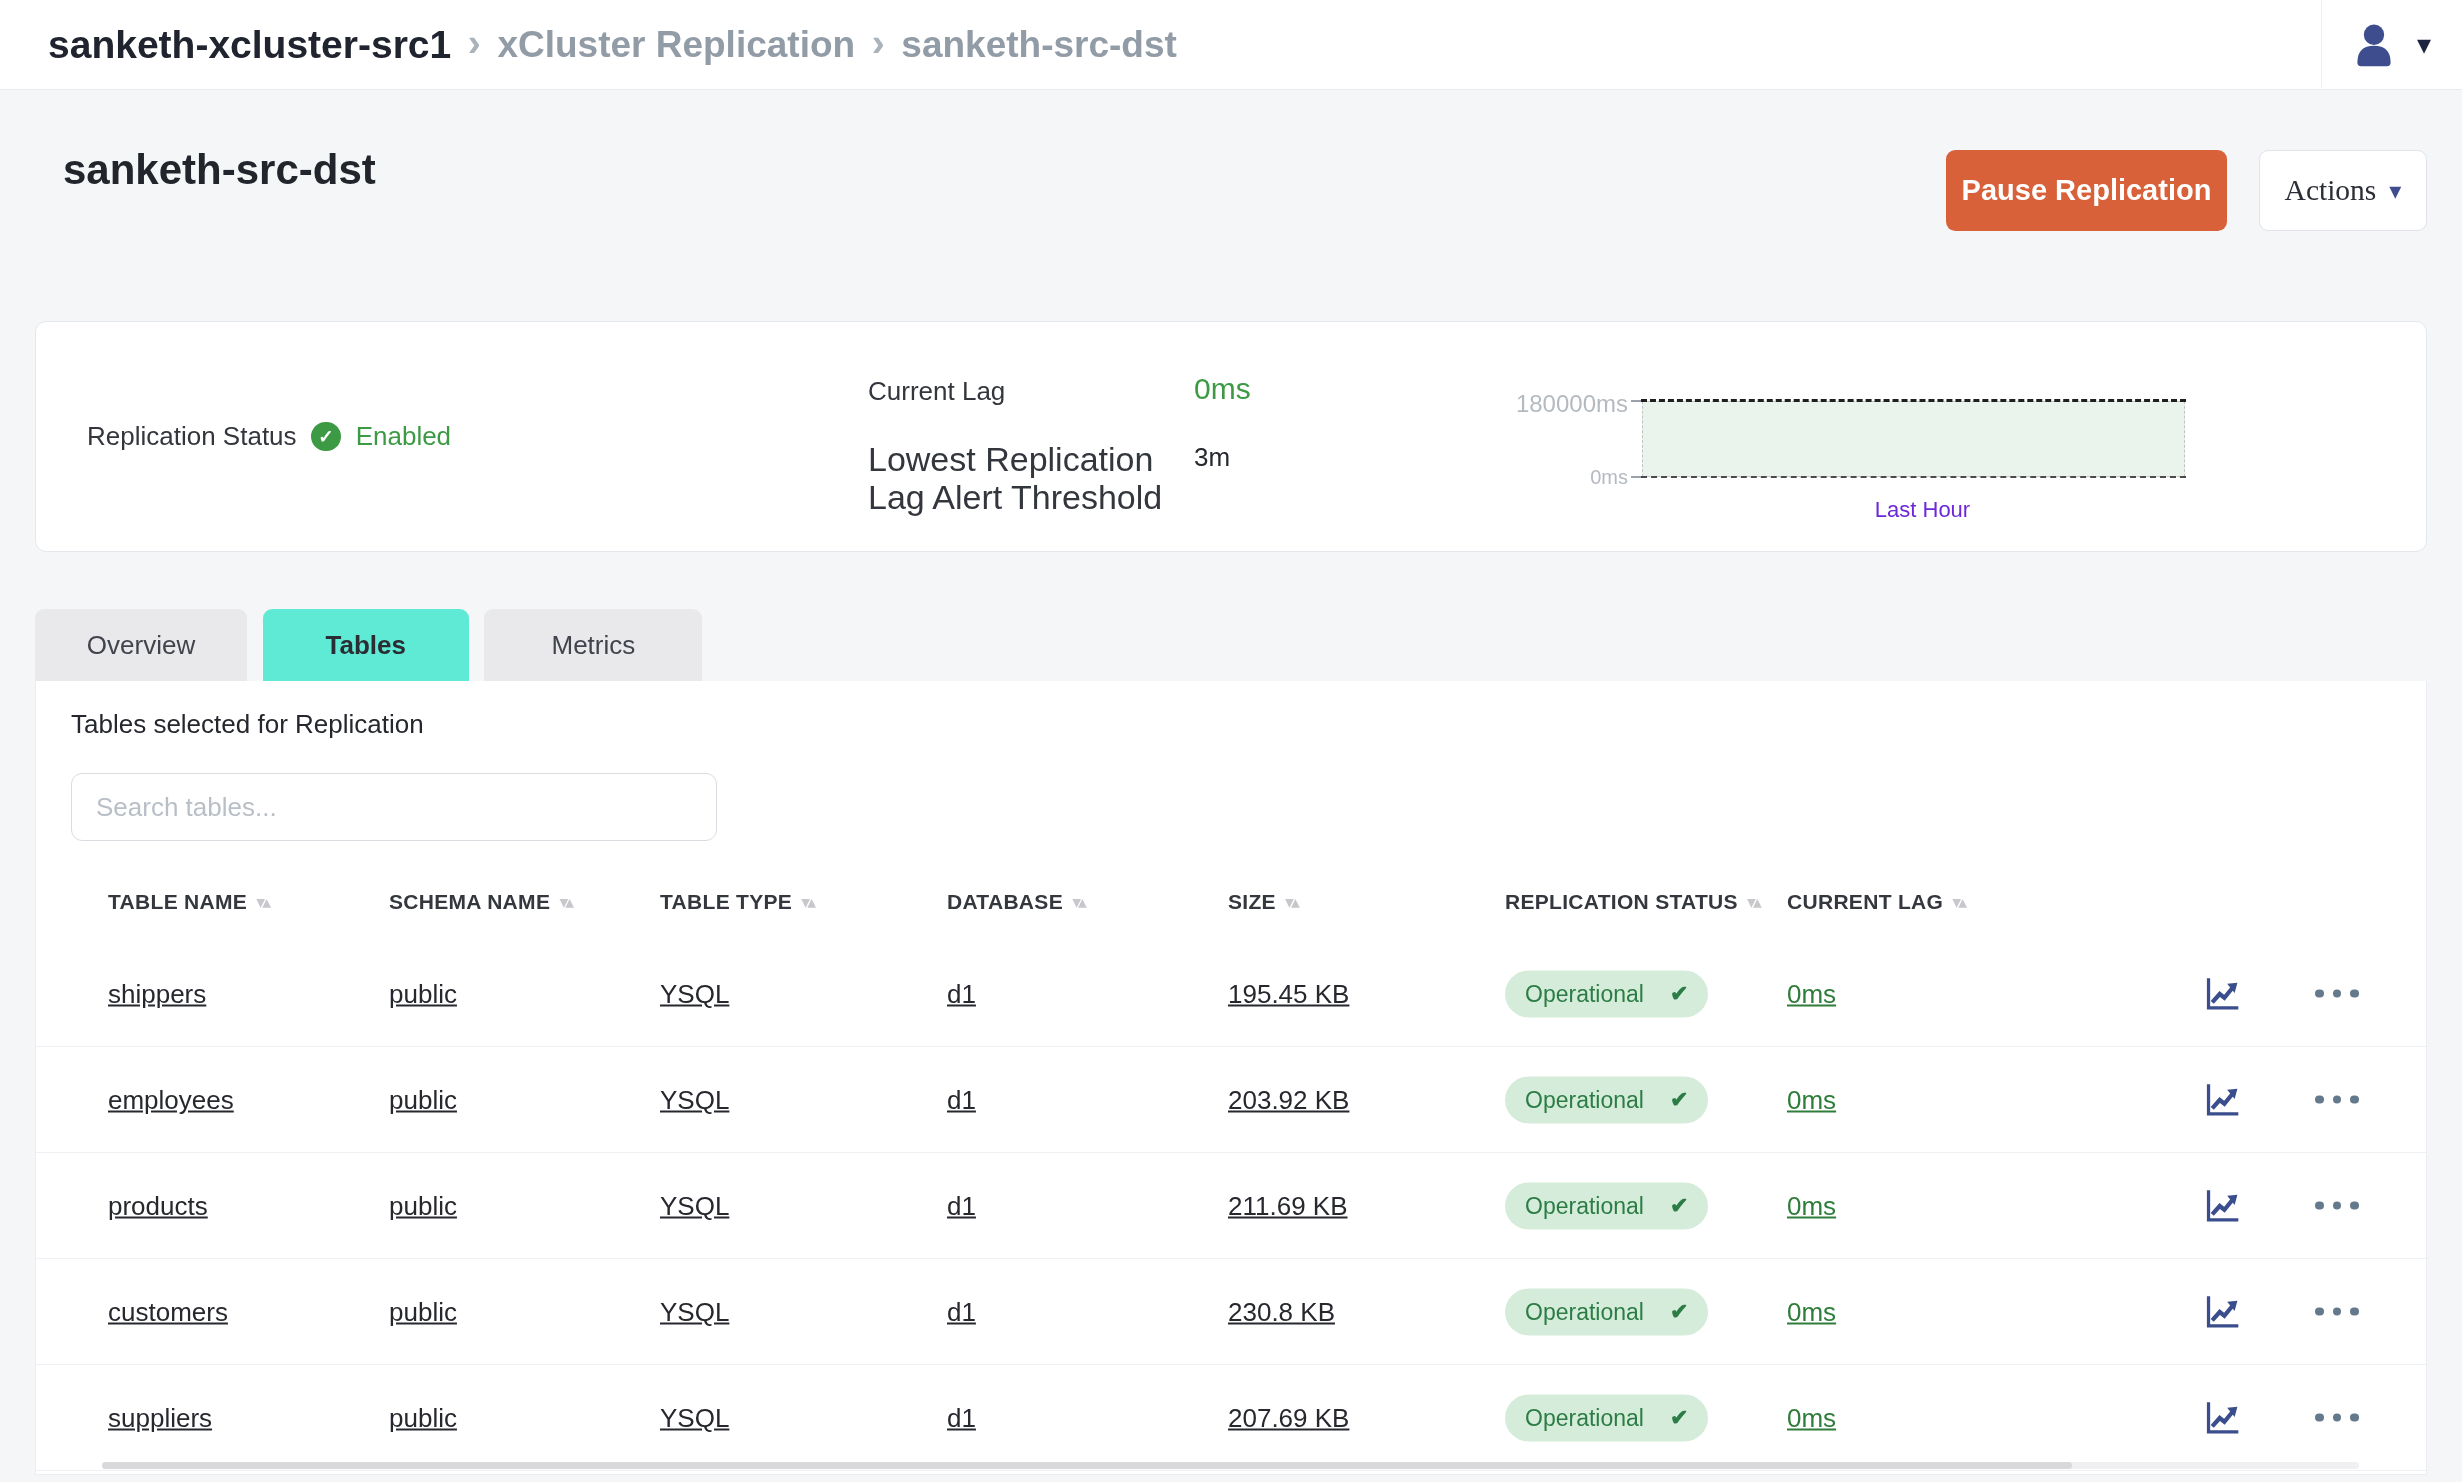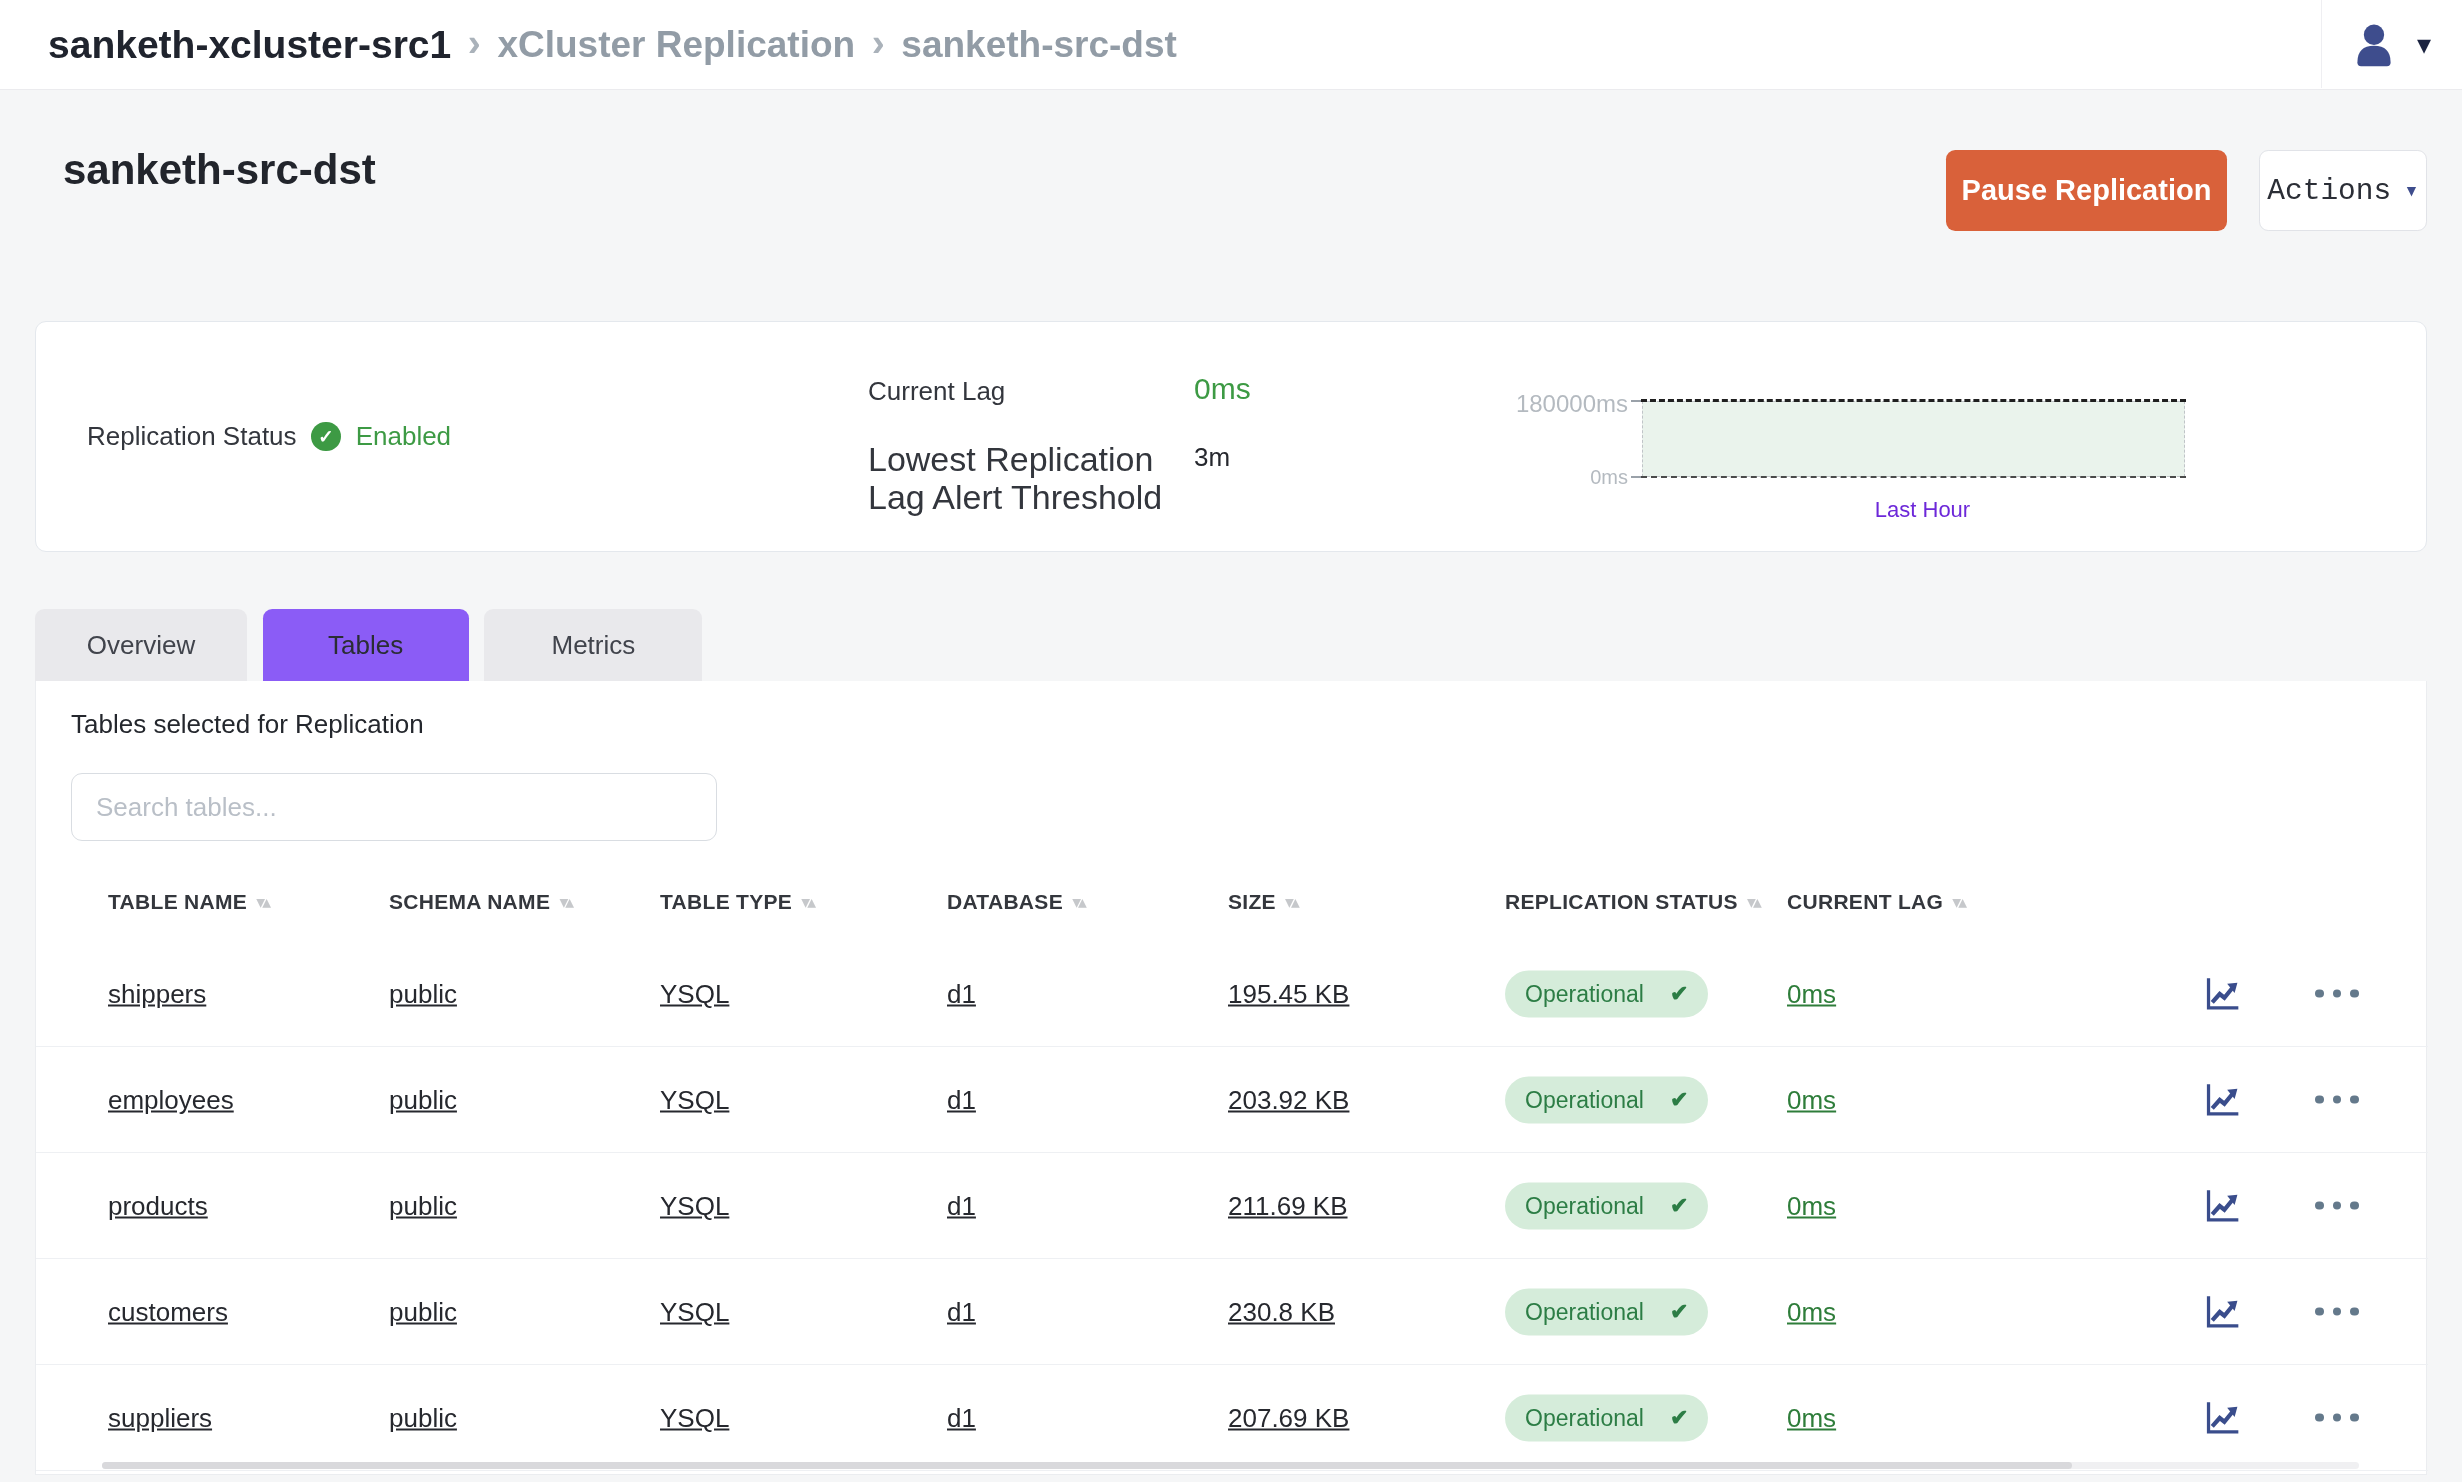--- a/index.html
+++ b/index.html
@@ -18,21 +18,21 @@
   .user-wrap { display:flex; align-items:center; gap:18.5px; padding:0 31px 0 28px; margin-left:1.8px; cursor:pointer; }
   .user-caret { font-size:28px; color:#1b2340; }
 
   
   .page-title { position:absolute; left:63px; top:146px; font-size:42px; font-weight:700; color:#22252c; }
   .btn-pause { position:absolute; left:1946px; top:150px; width:281px; height:81px; background:#d9613a;
                color:#ffffff; font-size:29px; font-weight:700; border:none; border-radius:9.2px;
                font-family:Liberation Sans, sans-serif; cursor:pointer; }
   .btn-actions { position:absolute; left:2259px; top:150px; width:168px; height:81px; background:#ffffff;
                  border:1.8px solid #e1e3e8; border-radius:9.2px; font-size:29.5px; color:#2b2e36;
-                 font-family:Liberation Mono, monospace; cursor:pointer;
+                 font-family:Liberation Serif, serif; cursor:pointer;
                  display:flex; align-items:center; justify-content:center; gap:13px; }
   .btn-actions .caret { font-size:24px; color:#3e4d8d; }
 
   
   .status-card { position:absolute; left:35px; top:321px; width:2392px; height:231px; background:#ffffff;
                  border:1.8px solid #e4e8ed; border-radius:11px; }
   .repl-status { position:absolute; left:51px; top:0; height:100%; display:flex; align-items:center; gap:14.8px; }
   .repl-status .label { font-size:26px; color:#33363d; }
   .check-circle { width:29.5px; height:29.5px; border-radius:50%; background:#3d9a44; color:#ffffff;
                   font-size:18.5px; font-weight:700; display:flex; align-items:center; justify-content:center; }
@@ -48,21 +48,21 @@
                      background:#eaf3ec; border:1.8px dashed #c0c4c8; }
   .mini-chart-topline { position:absolute; left:-1.8px; top:-2.8px; width:545px; border-top:3.7px dashed #1f1f1f; }
   .mini-chart-bottomline { position:absolute; left:-1.8px; bottom:-1.8px; width:545px; border-top:2.8px dashed #4a4a4a; }
   .mini-chart-tick { position:absolute; width:11px; height:1.8px; background:#9aa1a9; }
   .mini-chart-xlabel { position:absolute; left:1785px; top:175px; width:203px; text-align:center; font-size:22px; color:#6d28d9; }
 
   
   .tabs { position:absolute; left:35px; top:609px; display:flex; gap:15.7px; }
   .tab { height:72px; display:flex; align-items:center; justify-content:center;
          font-size:26px; color:#41444c; background:#e9e9ec; border-radius:9.2px 9.2px 0 0; cursor:pointer; }
-  .tab.active { background:#8b5cf6; color:#2a2d33; }
+  .tab.active { background:#5eead4; color:#2a2d33;font-weight:bold; }
   .tab-overview { width:212px; } .tab-tables { width:206px; } .tab-metrics { width:218px; }
 
   
   .panel { position:absolute; left:35px; top:681px; width:2392px; height:794px; background:#ffffff;
            border:0.9px solid #ebedf0; border-top:none; }
   .panel-heading { position:absolute; left:35px; top:28px; font-size:26px; font-weight:500; color:#24272d; }
   .search-input { position:absolute; left:35px; top:92px; width:646px; height:68px; border:1.8px solid #d9dde2;
                   border-radius:11px; font-size:26px; color:#26282e; padding:0 24px;
                   font-family:"Liberation Sans", sans-serif; outline:none; }
   .search-input::placeholder { color:#b9bfc7; }

